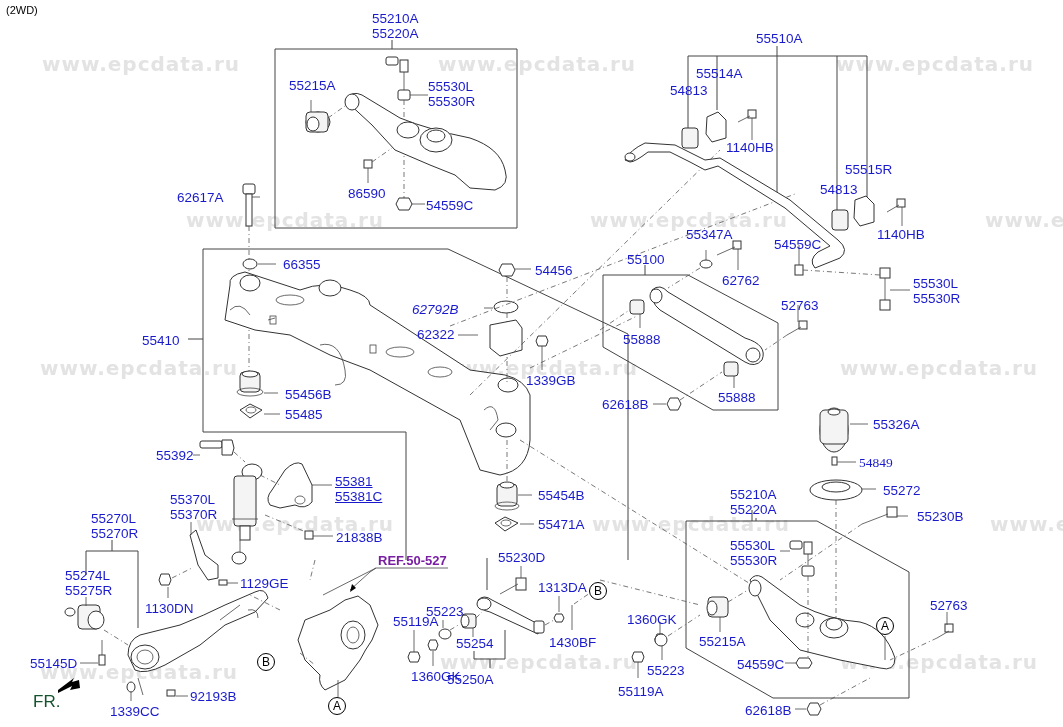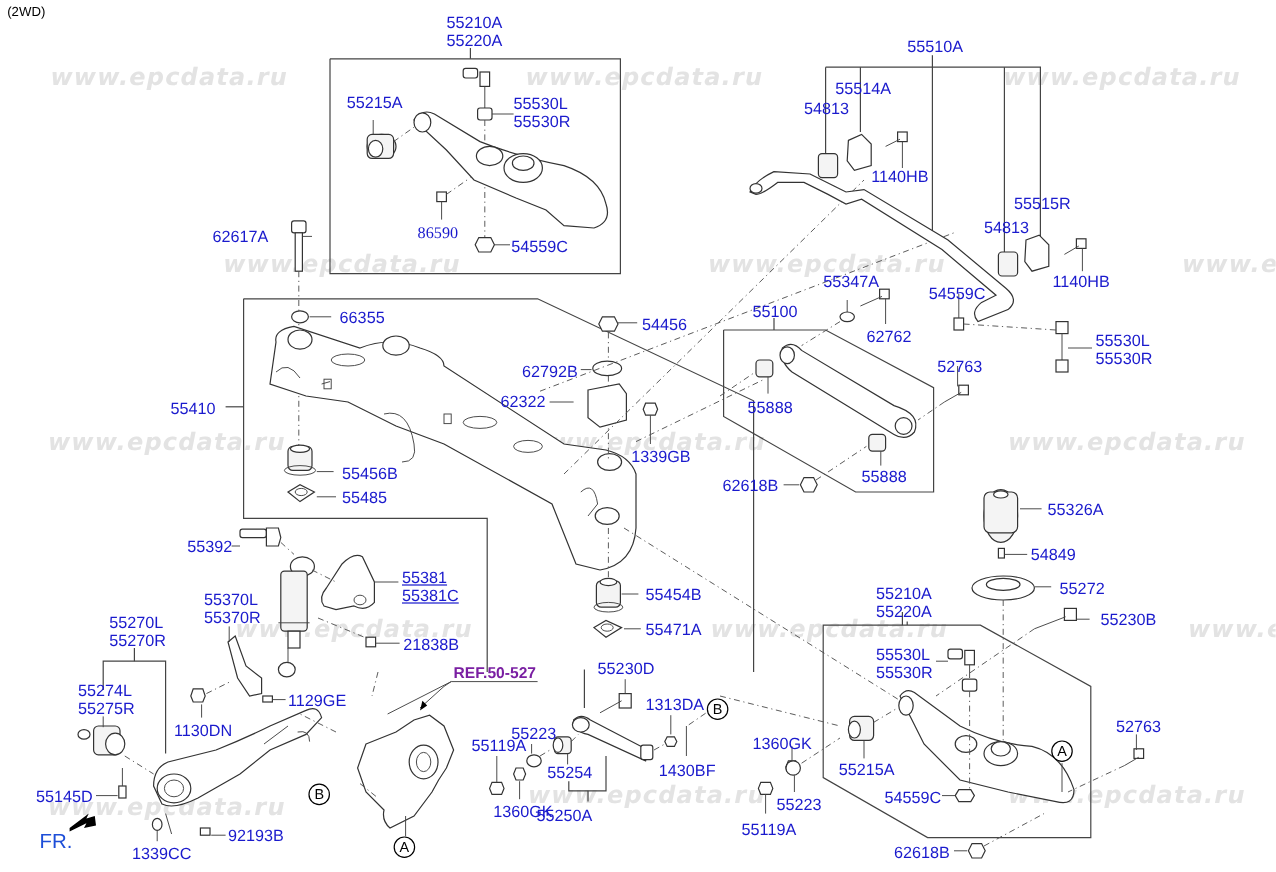--- a/index.html
+++ b/index.html
@@ -1,22 +1,22 @@
 <!DOCTYPE html>
 <html><head>
 <meta charset="utf-8">
 <style>
   html, body { margin:0; padding:0; background:#ffffff; }
   body { width:1063px; height:727px; position:relative; overflow:hidden; font-family:"Liberation Sans", sans-serif; }
   #diagram { position:absolute; left:0; top:0; width:1063px; height:727px; }
-  .wm { position:absolute; font-family:"DejaVu Sans", sans-serif; font-weight:bold; font-style:italic; font-size:20px; color:#e3e3e3; letter-spacing:1px; white-space:nowrap; }
+  .wm { position:absolute; font-family:"DejaVu Sans", sans-serif; font-weight:bold; font-size:20px; color:#e3e3e3; letter-spacing:1px; white-space:nowrap; }
   .lbl { position:absolute; font-size:13.5px; color:#1a1acd; line-height:15px; white-space:pre; cursor:pointer; }
   .ref { position:absolute; font-size:13px; color:#7a1fa2; font-weight:bold; cursor:pointer; }
   .title { position:absolute; left:6px; top:4px; font-size:11px; color:#000; }
-  .fr { position:absolute; left:33px; top:692px; font-size:17px; color:#1d4ed8; }
+  .fr { position:absolute; left:33px; top:692px; font-size:17px; color:#14532d; }
   .circ { position:absolute; width:16px; height:16px; border:1.2px solid #000; border-radius:50%; font-size:12px; line-height:16px; text-align:center; color:#000; background:#fff; }
   svg .ln { stroke:#444; stroke-width:1; fill:none; }
   svg .dash { stroke:#555; stroke-width:0.8; fill:none; stroke-dasharray:5 3 1 3; }
   svg .part { stroke:#333; stroke-width:1; fill:#fff; }
   svg .part2 { stroke:#333; stroke-width:1; fill:#f4f4f4; }
   svg .thin { stroke:#444; stroke-width:0.8; fill:none; }
 </style>
 </head>
 <body>
 
@@ -359,29 +359,29 @@
 
   <div class="title">(2WD)</div>
   <div class="fr">FR.</div>
   <div class="ref" style="left:378px;top:553px;">REF.50-527</div>
 
   <div class="lbl" style="left:372px;top:11px;">55210A
 55220A</div>
   <div class="lbl" style="left:289px;top:78px;">55215A</div>
   <div class="lbl" style="left:428px;top:79px;">55530L
 55530R</div>
-  <div class="lbl" style="left:348px;top:186px;font-family:Liberation Serif, serif;">86590</div>
+  <div class="lbl" style="left:348px;top:186px;">86590</div>
   <div class="lbl" style="left:426px;top:198px;">54559C</div>
   <div class="lbl" style="left:177px;top:190px;">62617A</div>
   <div class="lbl" style="left:283px;top:257px;">66355</div>
   <div class="lbl" style="left:142px;top:333px;">55410</div>
   <div class="lbl" style="left:285px;top:387px;">55456B</div>
   <div class="lbl" style="left:285px;top:407px;">55485</div>
   <div class="lbl" style="left:535px;top:263px;">54456</div>
-  <div class="lbl" style="left:435px;top:302px;">62792B</div>
+  <div class="lbl" style="left:412px;top:302px;font-style:italic;">62792B</div>
   <div class="lbl" style="left:417px;top:327px;">62322</div>
   <div class="lbl" style="left:526px;top:373px;">1339GB</div>
   <div class="lbl" style="left:538px;top:488px;">55454B</div>
   <div class="lbl" style="left:538px;top:517px;">55471A</div>
 
   <div class="lbl" style="left:756px;top:31px;">55510A</div>
   <div class="lbl" style="left:696px;top:66px;">55514A</div>
   <div class="lbl" style="left:670px;top:83px;">54813</div>
   <div class="lbl" style="left:726px;top:140px;">1140HB</div>
   <div class="lbl" style="left:845px;top:162px;">55515R</div>
@@ -391,21 +391,21 @@
   <div class="lbl" style="left:913px;top:276px;">55530L
 55530R</div>
   <div class="lbl" style="left:686px;top:227px;">55347A</div>
   <div class="lbl" style="left:722px;top:273px;">62762</div>
   <div class="lbl" style="left:627px;top:252px;">55100</div>
   <div class="lbl" style="left:623px;top:332px;">55888</div>
   <div class="lbl" style="left:718px;top:390px;">55888</div>
   <div class="lbl" style="left:781px;top:298px;">52763</div>
   <div class="lbl" style="left:602px;top:397px;">62618B</div>
   <div class="lbl" style="left:873px;top:417px;">55326A</div>
-  <div class="lbl" style="left:859px;top:455px;">54849</div>
+  <div class="lbl" style="left:859px;top:455px;font-family:Liberation Serif, serif;">54849</div>
   <div class="lbl" style="left:883px;top:483px;">55272</div>
   <div class="lbl" style="left:917px;top:509px;">55230B</div>
   <div class="lbl" style="left:730px;top:487px;">55210A
 55220A</div>
   <div class="lbl" style="left:730px;top:538px;">55530L
 55530R</div>
   <div class="lbl" style="left:699px;top:634px;">55215A</div>
   <div class="lbl" style="left:737px;top:657px;">54559C</div>
   <div class="lbl" style="left:930px;top:598px;">52763</div>
   <div class="lbl" style="left:745px;top:703px;">62618B</div>

